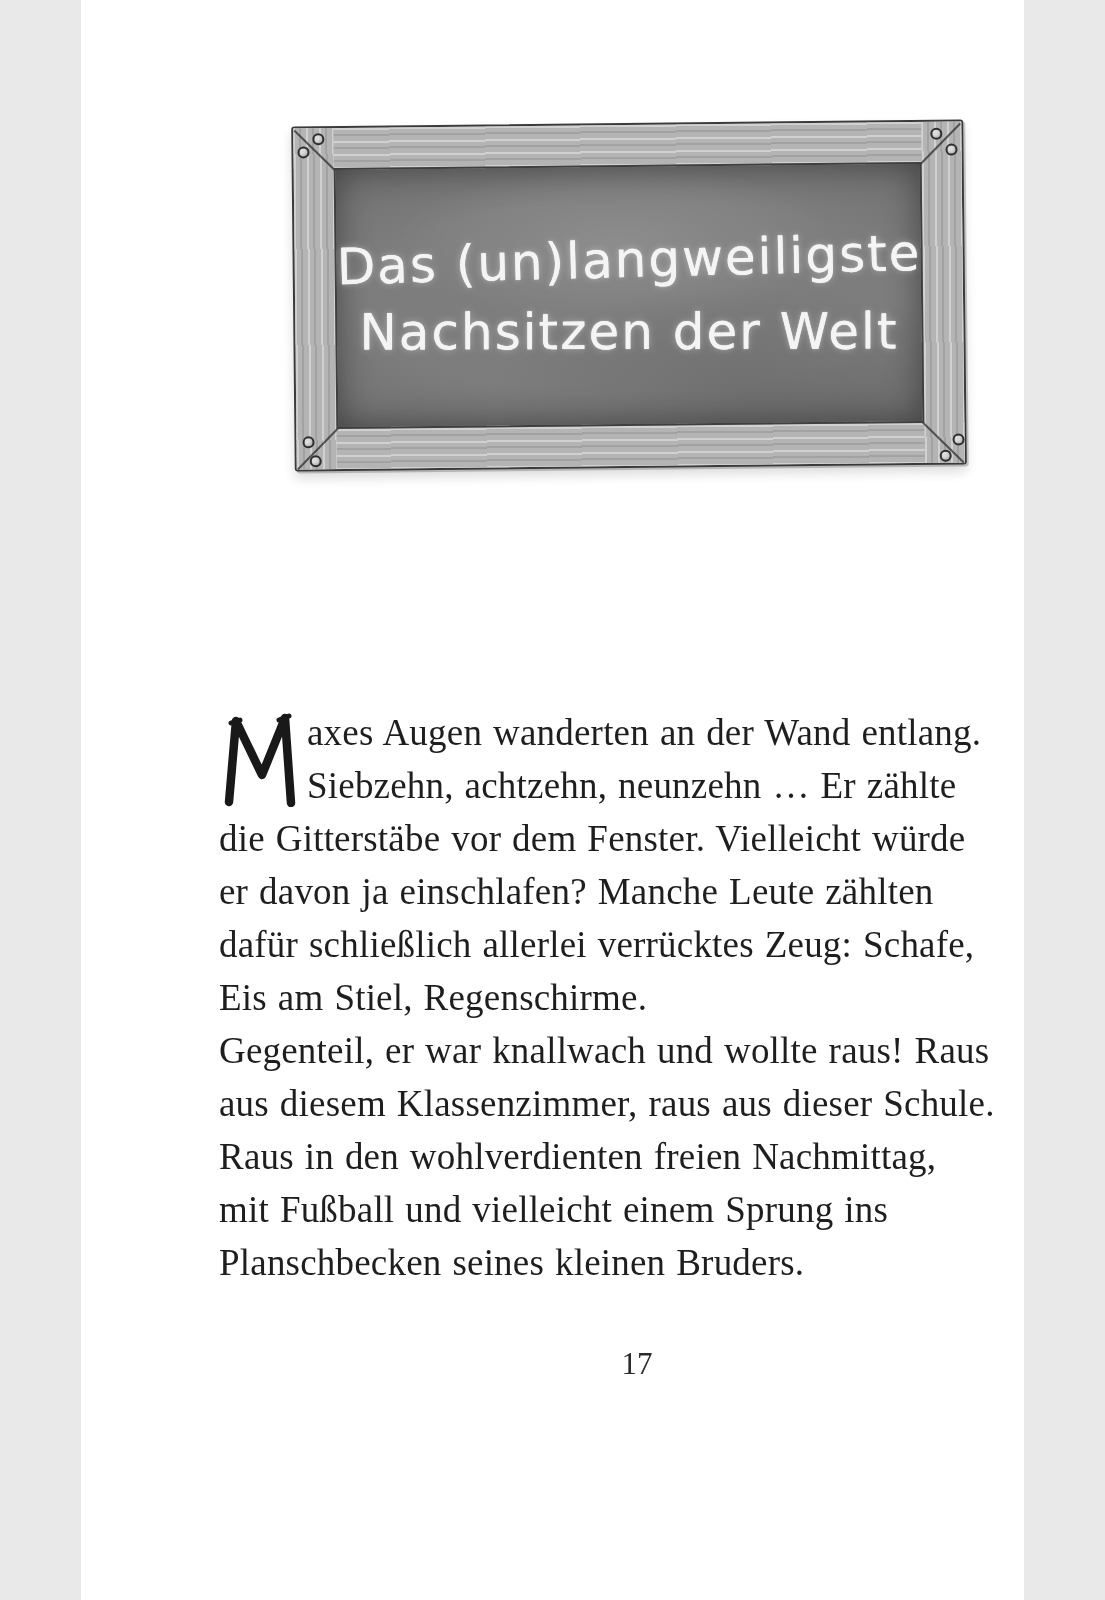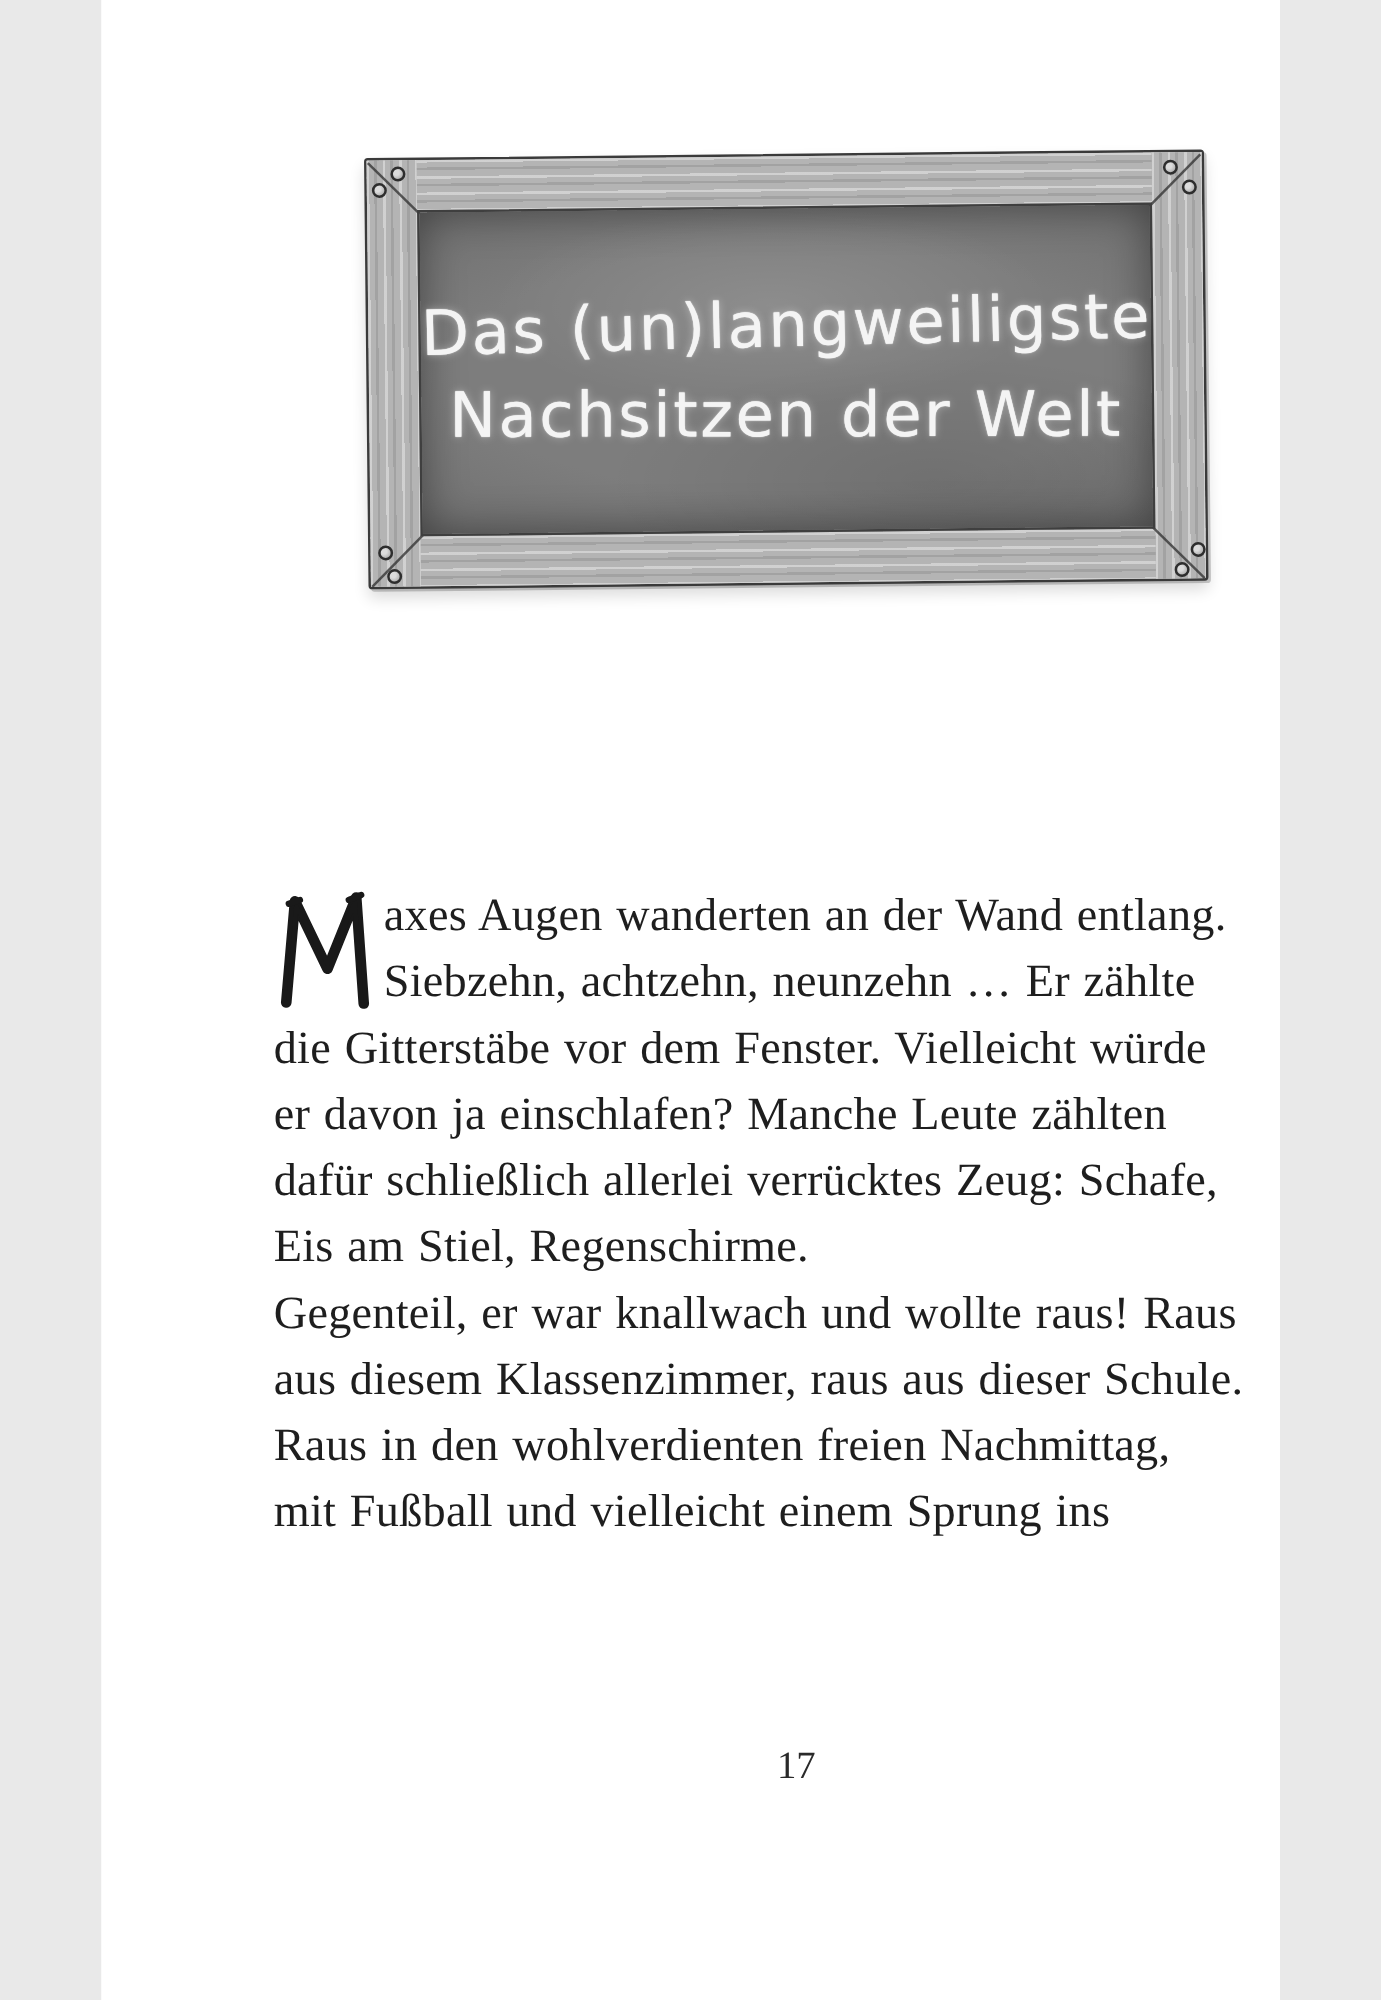--- a/index.html
+++ b/index.html
@@ -100,21 +100,21 @@
     font-size:37px;
     line-height:53px;
     height:53px;
     white-space:nowrap;
     letter-spacing:0.2px;
     word-spacing:1.5px;
   }
   .text-line.indented{padding-left:88px;}
 
   .page-number{
-    position:absolute;left:150px;top:1394px;width:812px;
+    position:absolute;left:150px;top:1346px;width:812px;
     text-align:center;font-size:31px;color:#2a2a2a;
   }
 </style>
 </head>
 <body>
 
 <div class="page">
 
   <div class="chalkboard">
     <div class="bar bar-top"></div>
@@ -154,17 +154,18 @@
     <div class="text-line indented">axes Augen wanderten an der Wand entlang.</div>
     <div class="text-line indented">Siebzehn, achtzehn, neunzehn … Er zählte</div>
     <div class="text-line">die Gitterstäbe vor dem Fenster. Vielleicht würde</div>
     <div class="text-line">er davon ja einschlafen? Manche Leute zählten</div>
     <div class="text-line">dafür schließlich allerlei verrücktes Zeug: Schafe,</div>
     <div class="text-line">Eis am Stiel, Regenschirme.</div>
     <div class="text-line">Gegenteil, er war knallwach und wollte raus! Raus</div>
     <div class="text-line">aus diesem Klassenzimmer, raus aus dieser Schule.</div>
     <div class="text-line">Raus in den wohlverdienten freien Nachmittag,</div>
     <div class="text-line">mit Fußball und vielleicht einem Sprung ins</div>
+    <div class="text-line">Planschbecken seines kleinen Bruders.</div>
   </div>
 
   <div class="page-number">17</div>
 
 </div>
 
 </body></html>

